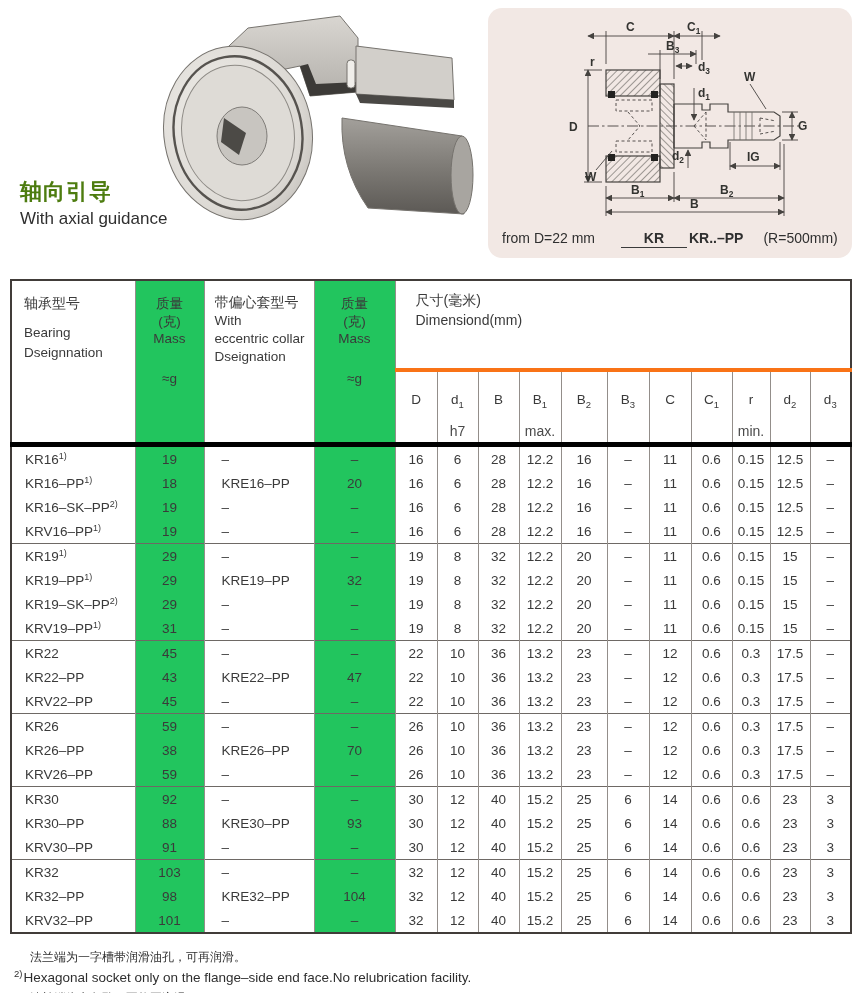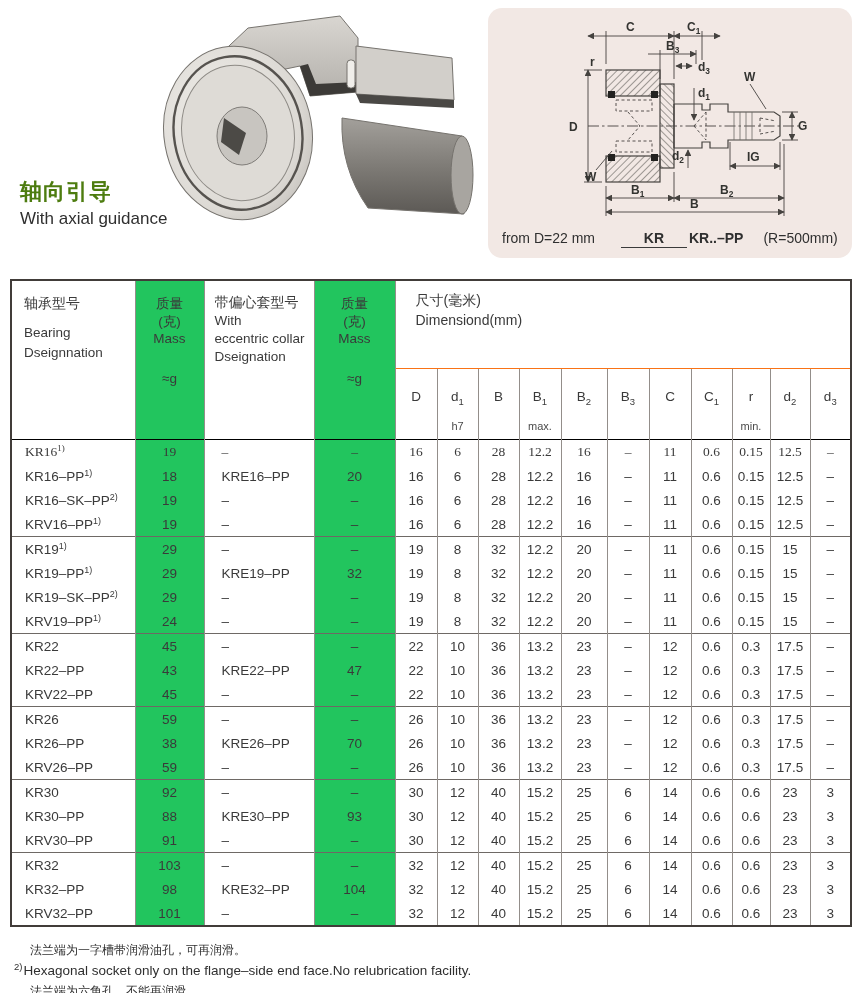--- a/index.html
+++ b/index.html
@@ -41,30 +41,30 @@
   thead .hdr-main{height:133px;vertical-align:top;}
   .th-bearing{text-align:left;padding:12px 0 0 12px;font-size:13.5px;line-height:1.45;}
   .th-bearing .zh{font-size:14px;margin-bottom:10px;}
   .th-mass{text-align:center;padding-top:14px;font-size:13.5px;line-height:1.3;}
   .th-mass .approx{margin-top:22px;}
   .th-ecc{text-align:left;padding:12px 0 0 10px;font-size:13.5px;line-height:1.35;}
   .th-ecc .zh{font-size:14px;}
   .th-dim-title{
     height:61px;text-align:left;vertical-align:top;
     padding:10px 0 16px 20px;font-size:14px;line-height:1.4;
-    border-bottom:1px solid #f97316;
+    border-bottom:4px solid #f97316;
   }
   .dim-th{
     height:70px;font-size:13.5px;vertical-align:top;text-align:center;padding:0;
   }
   .dim-th .letter{margin-top:20px;}
-  .dim-th .dim-sub{margin-top:16px;font-size:11px;color:#4a4a4a;}
+  .dim-th .dim-sub{margin-top:16px;font-size:14px;color:#4a4a4a;}
   tbody td{height:24px;font-size:13.5px;padding:0;}
   tbody tr.group-start td{border-top:1px solid #6e6965;}
-  tbody tr:first-child td{border-top:1px solid #000000;font-family:Liberation Serif, serif;}
+  tbody tr:first-child td{border-top:5px solid #000000;}
   .c-name{text-align:left;padding-left:13px;}
   .c-ecc{text-align:left;padding-left:17px;}
   .c-val{text-align:center;}
   sup{font-size:9px;vertical-align:super;line-height:0;}
   sub{font-size:9.5px;vertical-align:sub;line-height:0;}
   
   .footnotes{margin:14px 10px 0 14px;font-size:13.5px;line-height:1.6;color:#2f2f2f;}
   .fn-en{padding-left:0;}
   .fn-en sup{font-size:9.5px;margin-right:1px;}
   .fn-zh{padding-left:16px;font-size:12px;}
@@ -439,21 +439,21 @@
         <td class="c-val">20</td>
         <td class="c-val">–</td>
         <td class="c-val">11</td>
         <td class="c-val">0.6</td>
         <td class="c-val">0.15</td>
         <td class="c-val">15</td>
         <td class="c-val">–</td>
       </tr>
       <tr>
         <td class="c-name">KRV19–PP<sup>1)</sup></td>
-        <td class="c-val shade">24</td>
+        <td class="c-val shade">31</td>
         <td class="c-ecc">–</td>
         <td class="c-val shade">–</td>
         <td class="c-val">19</td>
         <td class="c-val">8</td>
         <td class="c-val">32</td>
         <td class="c-val">12.2</td>
         <td class="c-val">20</td>
         <td class="c-val">–</td>
         <td class="c-val">11</td>
         <td class="c-val">0.6</td>

